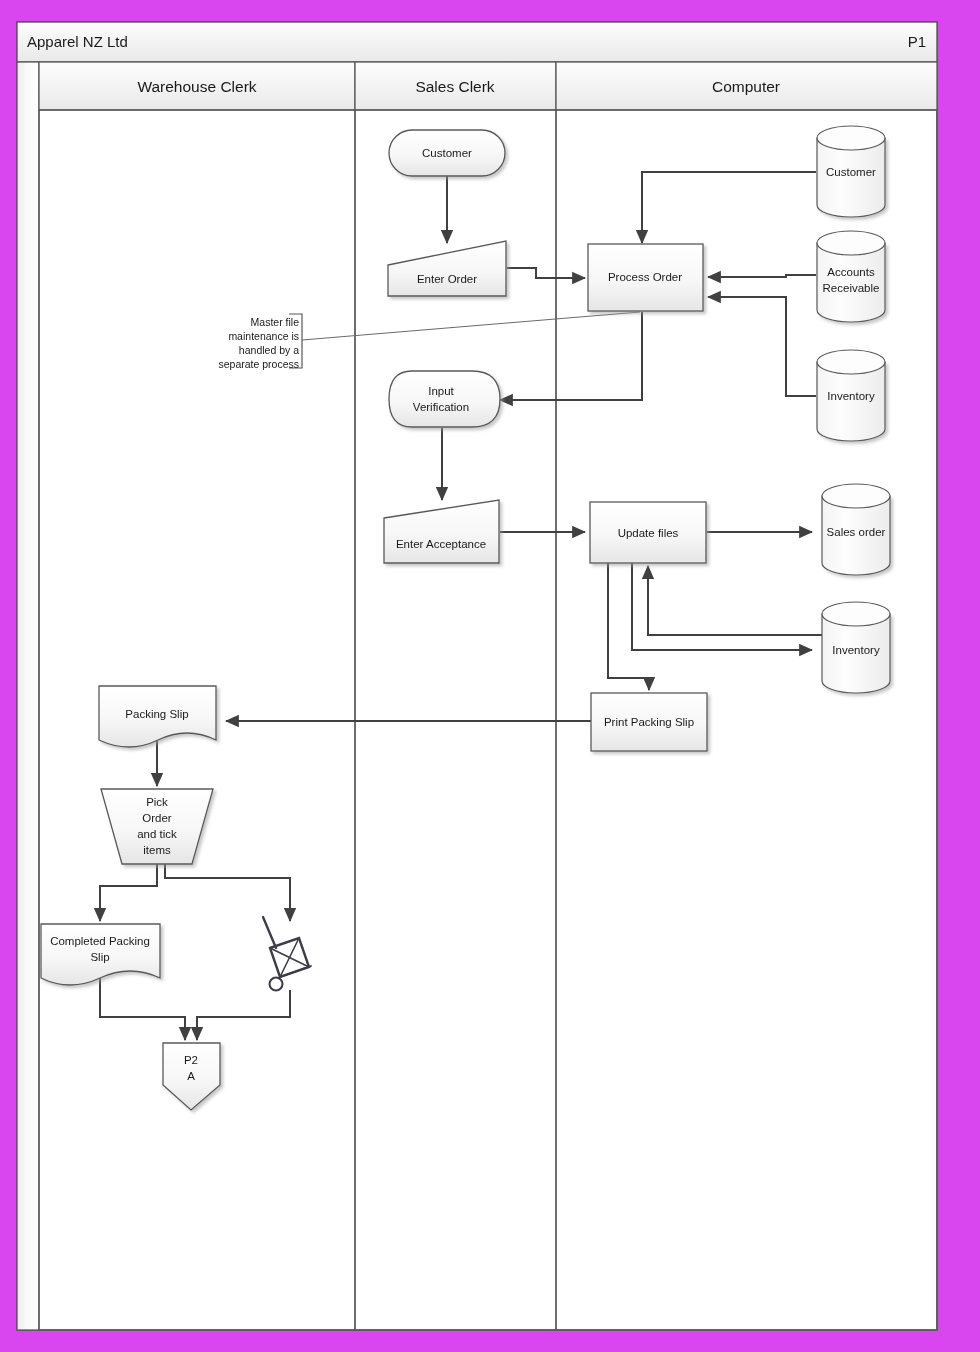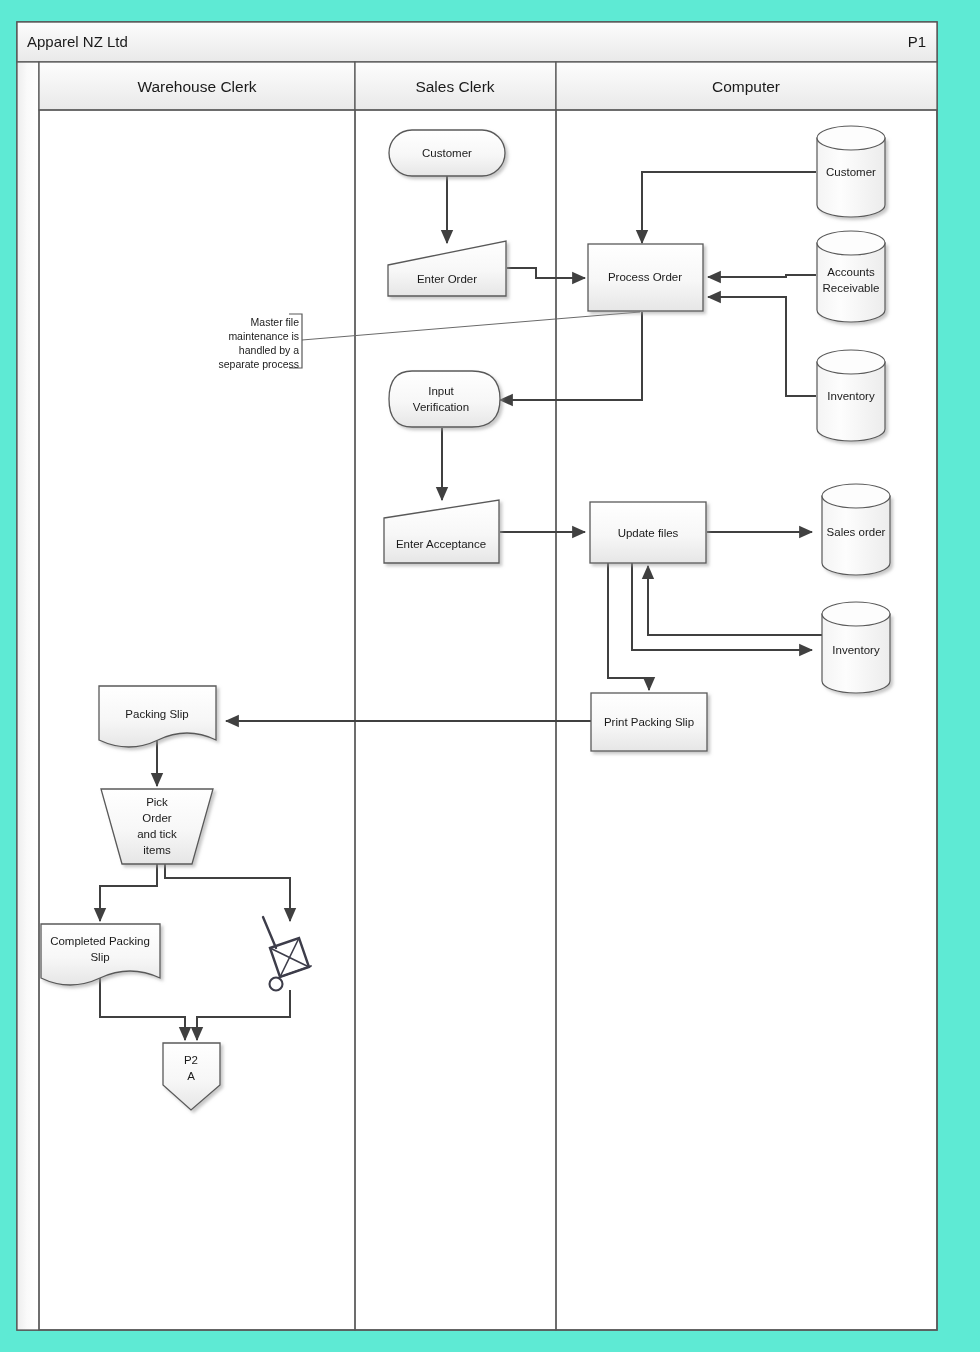--- a/index.html
+++ b/index.html
@@ -6,21 +6,21 @@
   html, body {
     margin: 0;
     padding: 0;
     background: #ffffff;
     font-family: "Liberation Sans", sans-serif;
   }
   #page {
     position: relative;
     width: 980px;
     height: 1352px;
-    background: #5eead4;
+    background: #d946ef;
     overflow: hidden;
   }
   #diagram-svg {
     position: absolute;
     left: 0;
     top: 0;
     width: 980px;
     height: 1352px;
   }
   .lbl {

